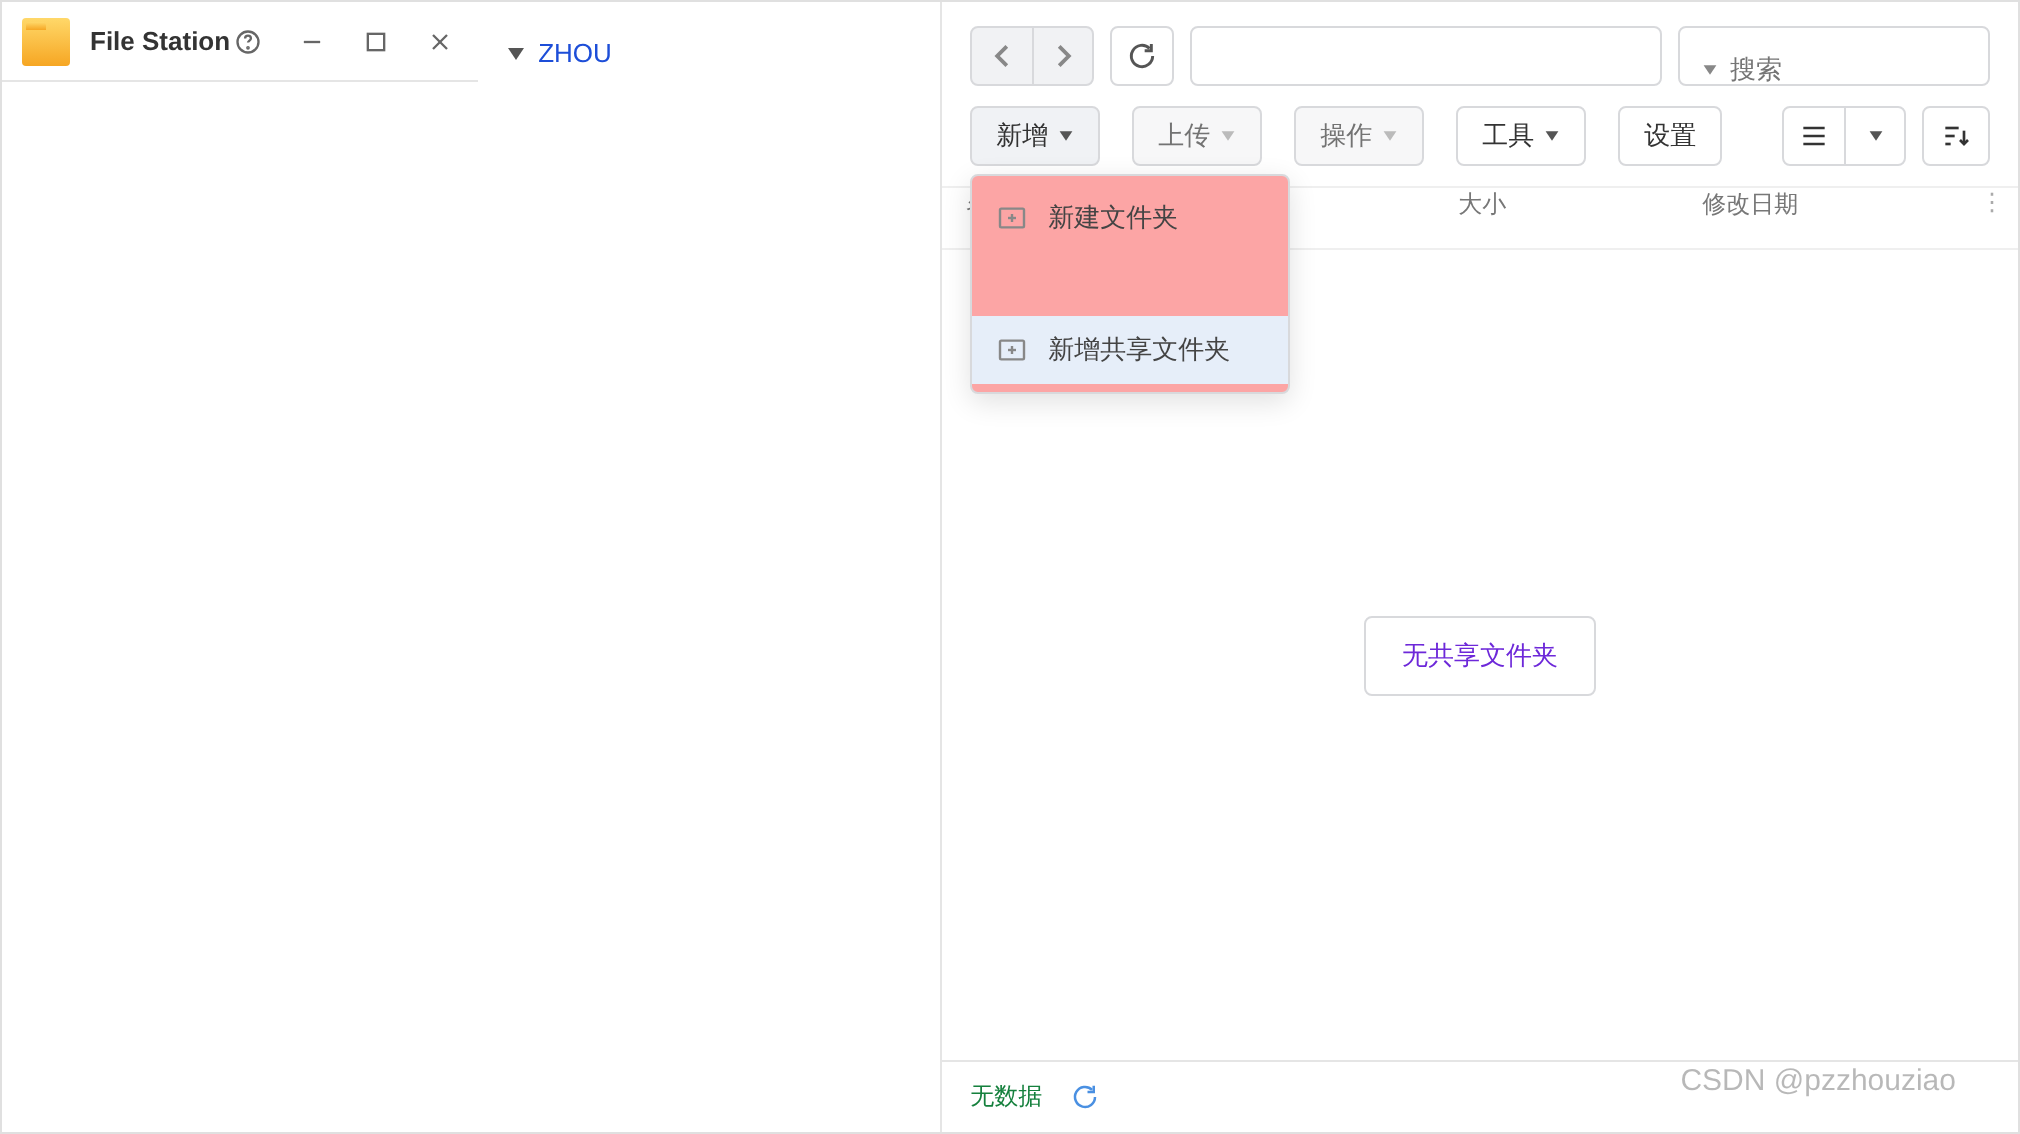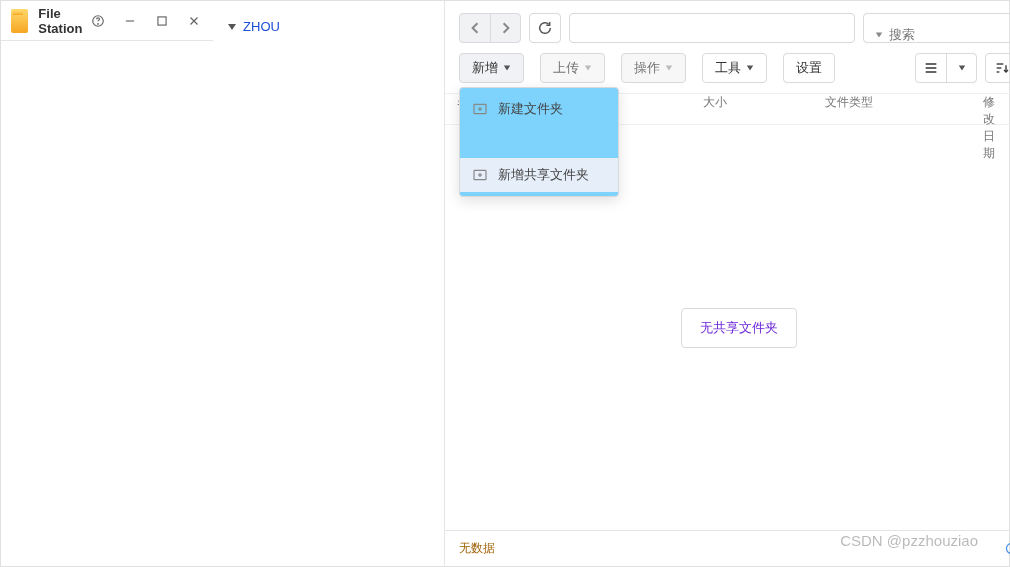--- a/index.html
+++ b/index.html
@@ -29,34 +29,34 @@
 .toolbar-row2 { display: flex; align-items: center; padding: 4px 14px 10px; gap: 16px; position: relative; }
 .btn { height: 30px; padding: 0 12px; border: 1px solid #d8d9dc; border-radius: 4px; background: #fff; display: inline-flex; align-items: center; gap: 5px; cursor: pointer; color: #333; }
 .btn.disabled { color: #737373; background: #f7f7f8; cursor: default; }
 .btn.primary-active { background: #f0f2f5; }
 .caret { display: inline-flex; }
 .toolbar-right { margin-left: auto; display: flex; gap: 8px; }
 .view-btn { width: 34px; height: 30px; border: 1px solid #d8d9dc; border-radius: 4px; display: flex; align-items: center; justify-content: center; cursor: pointer; color: #444; }
 .view-group { display: flex; border: 1px solid #d8d9dc; border-radius: 4px; overflow: hidden; }
 .view-group .half { width: 30px; height: 28px; display: flex; align-items: center; justify-content: center; cursor: pointer; }
 .view-group .half + .half { border-left: 1px solid #d8d9dc; }
-.dropdown { position: absolute; top: 38px; left: 14px; width: 160px; background: #7dd3fc; border: 1px solid #d8d9dc; border-radius: 4px; box-shadow: 0 4px 14px rgba(0,0,0,0.12); padding: 4px 0; z-index: 10; }
+.dropdown { position: absolute; top: 38px; left: 14px; width: 160px; background: #fca5a5; border: 1px solid #d8d9dc; border-radius: 4px; box-shadow: 0 4px 14px rgba(0,0,0,0.12); padding: 4px 0; z-index: 10; }
 .dd-item { display: flex; align-items: center; gap: 10px; padding: 8px 12px; cursor: pointer; color: #444; }
 .dd-item.highlight { background: #e6eef9; margin-top: 32px; }
 .dd-icon { width: 16px; height: 16px; display: flex; align-items: center; justify-content: center; color: #888; }
 .col-headers { display: flex; height: 32px; border-top: 1px solid #efefef; border-bottom: 1px solid #efefef; color: #777; font-size: 12px; align-items: flex-start; }
 .col { padding: 0 12px; }
 .col-name { width: 246px; }
 .col-size { width: 122px; }
 .col-type { width: 158px; }
 .col-date { flex: 1; }
 .col-menu { width: 26px; text-align: center; color: #aaa; cursor: pointer; }
 .content-area { flex: 1; position: relative; }
 .empty-box { position: absolute; left: 50%; top: 50%; transform: translate(-50%, -50%); border: 1px solid #d8d9dc; border-radius: 4px; padding: 10px 18px; color: #6d28d9; }
-.footer { height: 36px; border-top: 1px solid #e5e5e5; display: flex; align-items: center; padding: 0 14px; justify-content: space-between; color: #a16207; font-size: 12px; gap: 14px; }
+.footer { height: 36px; border-top: 1px solid #e5e5e5; display: flex; align-items: center; padding: 0 14px; justify-content: flex-start; color: #15803d; font-size: 12px; gap: 14px; }
 .footer-refresh { color: #4a90e2; cursor: pointer; display: inline-flex; }
 .watermark { position: absolute; right: 32px; bottom: 18px; color: rgba(0,0,0,0.28); font-size: 15px; font-family: Arial, sans-serif; pointer-events: none; }
 </style>
 </head>
 <body>
 
 <div class="window">
   <div class="titlebar">
     <div class="app-icon"></div>
     <div class="title">File Station</div>
@@ -215,21 +215,20 @@
                 </svg>
               </span>
             <span>新增共享文件夹</span>
           </div>
         </div>
       </div>
 
       <div class="col-headers">
         <div class="col col-name">名称</div>
         <div class="col col-size">大小</div>
-        <div class="col col-type">文件类型</div>
         <div class="col col-date">修改日期</div>
         <div class="col-menu">⋮</div>
       </div>
 
       <div class="content-area">
         <div class="empty-box">无共享文件夹</div>
       </div>
 
       <div class="footer">
         <span>无数据</span>

